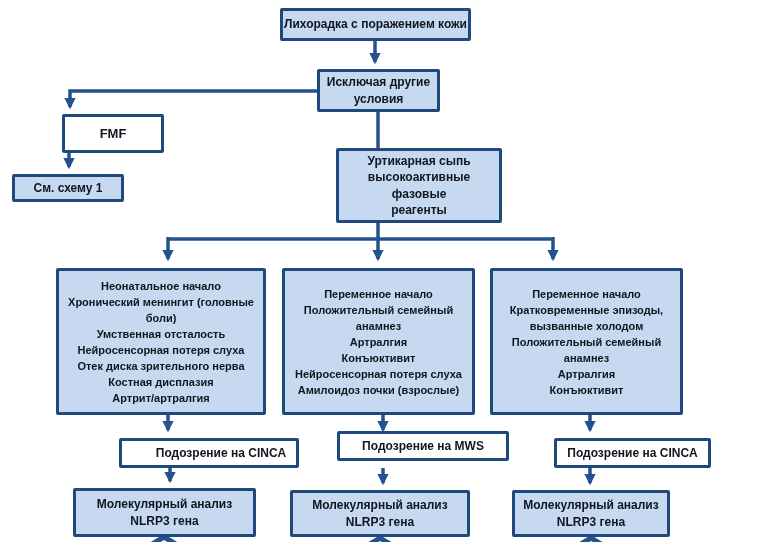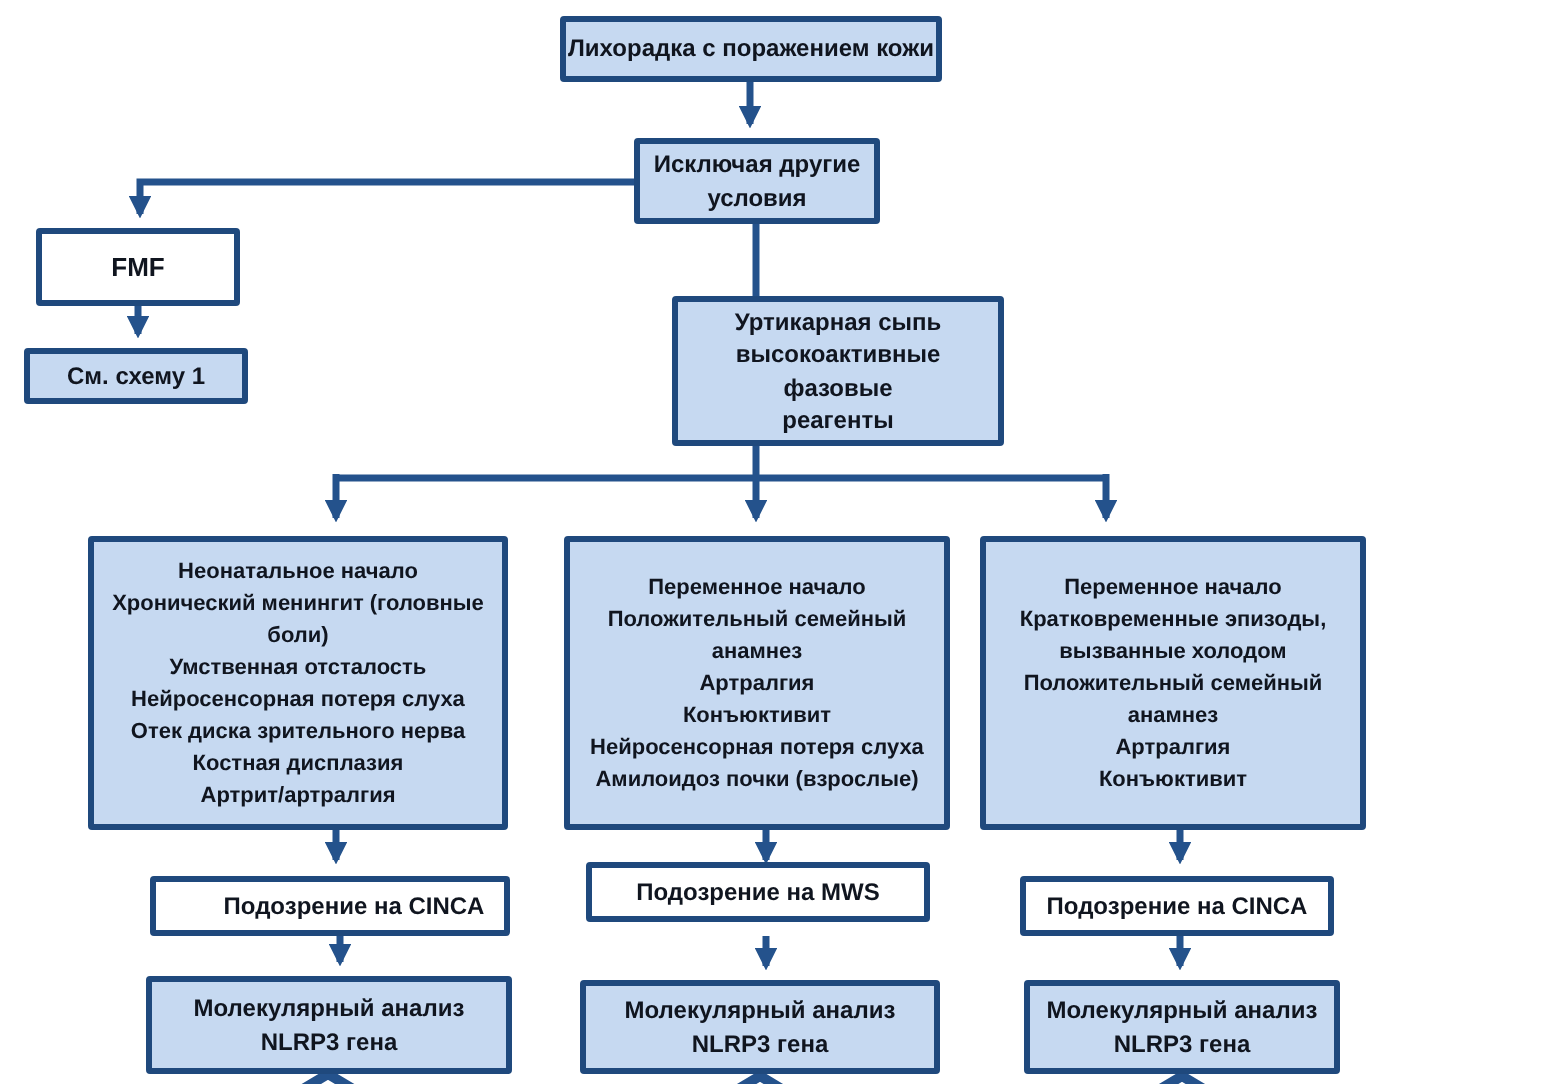--- a/index.html
+++ b/index.html
@@ -26,32 +26,32 @@
     background:var(--fill);
     border-radius:2px;
     display:flex;align-items:center;justify-content:center;
     text-align:center;
     font-weight:bold;
     color:var(--text);
     white-space:pre-line;
     z-index:1;
     line-height:1.35;
   }
-  .node.white{background:var(--white);}
+  .node.white{background:var(--white);margin-left:44px;}
   .fs12{font-size:12px;}
   .fs11{font-size:11px;line-height:16px;}
   .fs13{font-size:13px;}
 
   
   .n-fever     {left:280px;top:8px;  width:191px;height:33px;}
   .n-exclude   {left:317px;top:69px; width:123px;height:43px;}
   .n-fmf       {left:18px; top:114px;width:102px;height:39px;}
   .n-scheme1   {left:12px; top:174px;width:112px;height:28px;}
   .n-urticaria {left:292px;top:148px;width:166px;height:75px;margin-left:44px;}
-  .n-crit-cinca{left:44px; top:268px;width:210px;height:147px;}
+  .n-crit-cinca{left:56px; top:268px;width:210px;height:147px;}
   .n-crit-mws  {left:282px;top:268px;width:193px;height:147px;}
   .n-crit-fcas {left:490px;top:268px;width:193px;height:147px;}
   .n-susp-cinca{left:75px; top:438px;width:180px;height:30px;padding-left:24px;}
   .n-susp-mws  {left:293px;top:431px;width:172px;height:30px;}
   .n-susp-fcas {left:510px;top:438px;width:157px;height:30px;}
   .n-mol-cinca {left:73px; top:488px;width:183px;height:49px;}
   .n-mol-mws   {left:290px;top:490px;width:180px;height:47px;}
   .n-mol-fcas  {left:512px;top:490px;width:158px;height:47px;}
 </style>
 </head>

